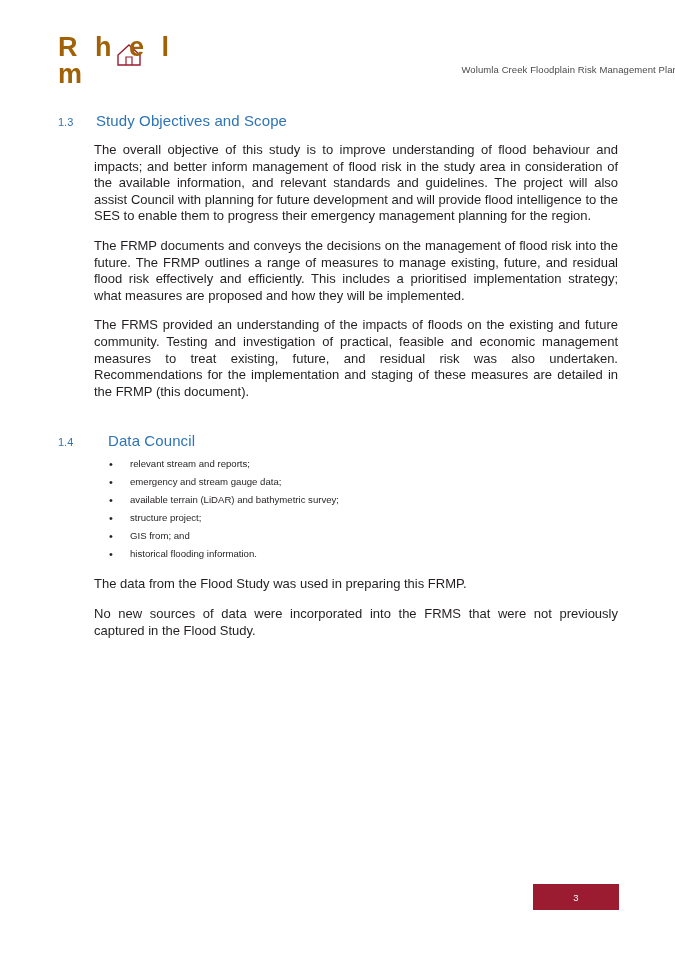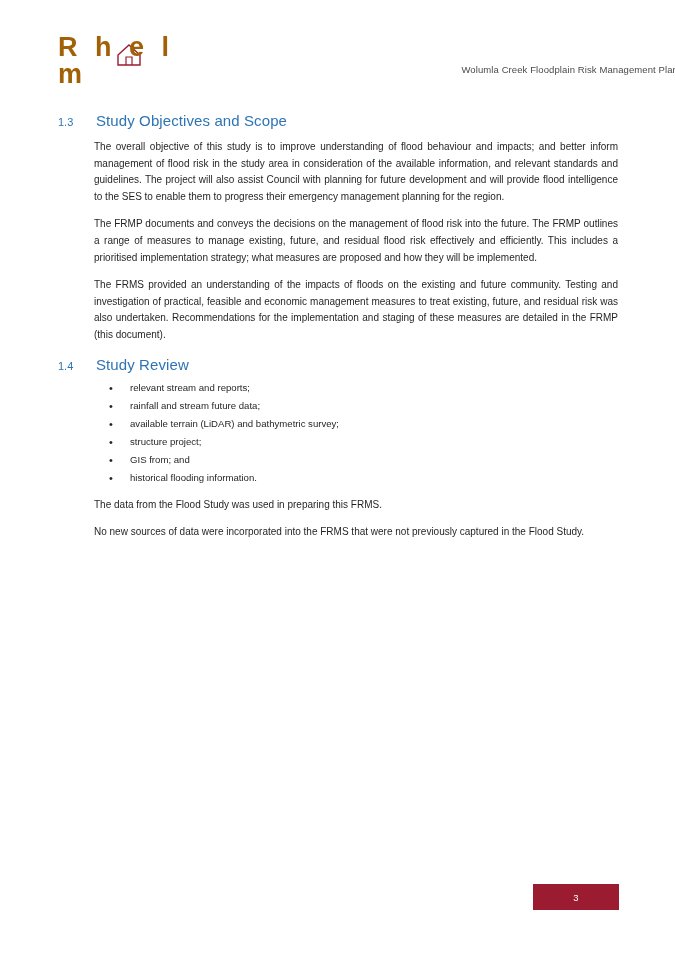--- a/index.html
+++ b/index.html
@@ -88,26 +88,26 @@
     width: 38px;
     flex: 0 0 38px;
     font-size: 11px;
     color: #2e74b5;
   }
   .heading .txt {
     font-size: 15px;
     color: #2e74b5;
     letter-spacing: 0.1px;
   }
-  #heading-1-4 { margin-top: 12px; }
+  #heading-1-4 { margin-top: 32px; gap: 12px; }
 
   .para {
     margin-left: 36px;
     width: 524px;
-    font-size: 10px;
+    font-size: 13px;
     line-height: 16.6px;
     text-align: justify;
     color: #231f20;
     margin-bottom: 11px;
   }
   .para.last { margin-bottom: 4px; }
 
   .bullets {
     margin: 6px 0 10px 0;
     padding: 0;
@@ -167,33 +167,33 @@
       <span class="num">1.3</span>
       <span class="txt">Study Objectives and Scope</span>
     </div>
 
     <p class="para">The overall objective of this study is to improve understanding of flood behaviour and impacts; and better inform management of flood risk in the study area in consideration of the available information, and relevant standards and guidelines. The project will also assist Council with planning for future development and will provide flood intelligence to the SES to enable them to progress their emergency management planning for the region.</p>
     <p class="para">The FRMP documents and conveys the decisions on the management of flood risk into the future. The FRMP outlines a range of measures to manage existing, future, and residual flood risk effectively and efficiently. This includes a prioritised implementation strategy; what measures are proposed and how they will be implemented.</p>
     <p class="para">The FRMS provided an understanding of the impacts of floods on the existing and future community. Testing and investigation of practical, feasible and economic management measures to treat existing, future, and residual risk was also undertaken.  Recommendations for the implementation and staging of these measures are detailed in the FRMP (this document).</p>
 
     <div class="heading" id="heading-1-4">
       <span class="num">1.4</span>
-      <span class="txt">Study Review</span>
+      <span class="txt">Data Council</span>
     </div>
 
 
     <ul class="bullets">
       <li><span class="dot">•</span><span>relevant stream and reports;</span></li>
-      <li><span class="dot">•</span><span>rainfall and stream future data;</span></li>
+      <li><span class="dot">•</span><span>emergency and stream gauge data;</span></li>
       <li><span class="dot">•</span><span>available terrain (LiDAR) and bathymetric survey;</span></li>
       <li><span class="dot">•</span><span>structure project;</span></li>
       <li><span class="dot">•</span><span>GIS from; and</span></li>
       <li><span class="dot">•</span><span>historical flooding information.</span></li>
     </ul>
 
-    <p class="para">The data from the Flood Study was used in preparing this FRMS.</p>
+    <p class="para">The data from the Flood Study was used in preparing this FRMP.</p>
     <p class="para last">No new sources of data were incorporated into the FRMS that were not previously captured in the Flood Study.</p>
 
   </div>
 
   <div class="footer-badge">3</div>
 
 </div>
 
 </body></html>

